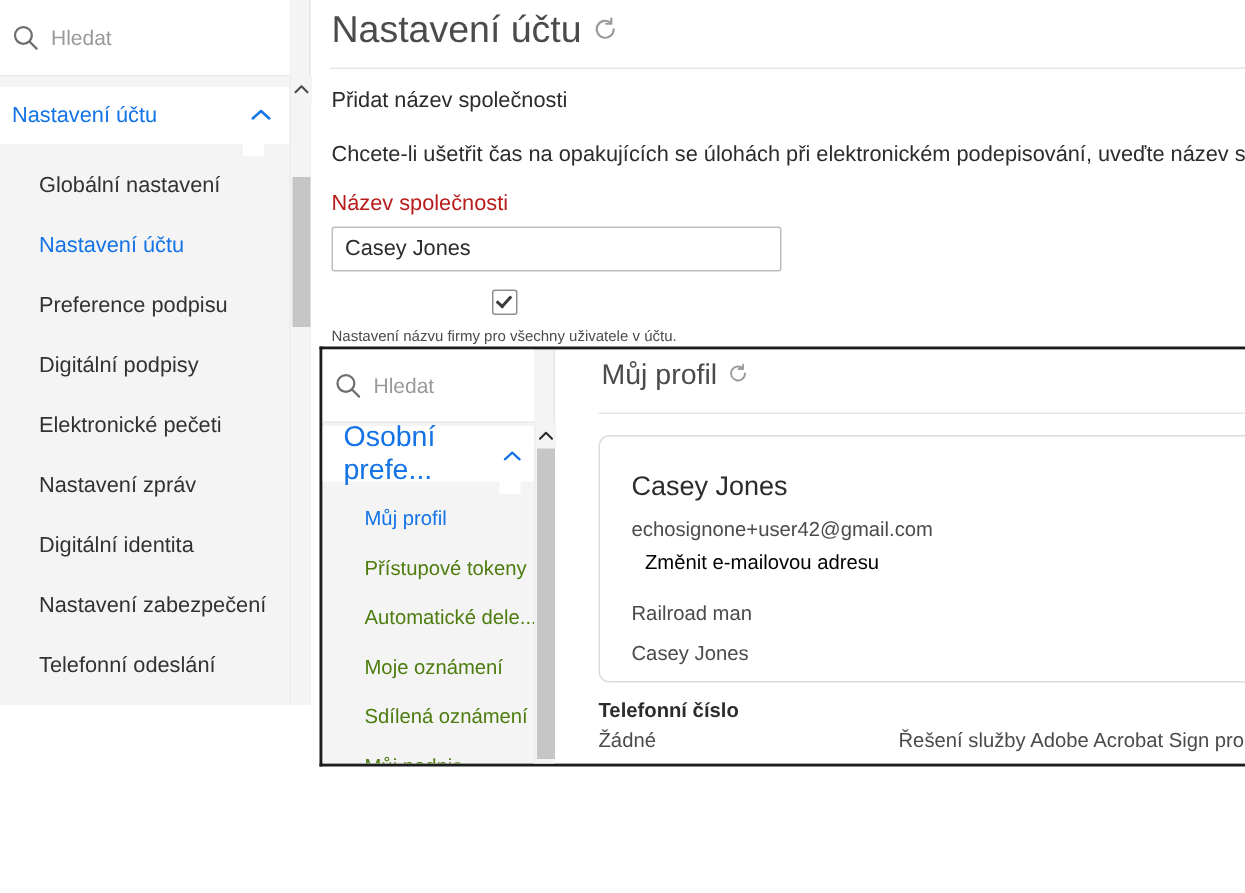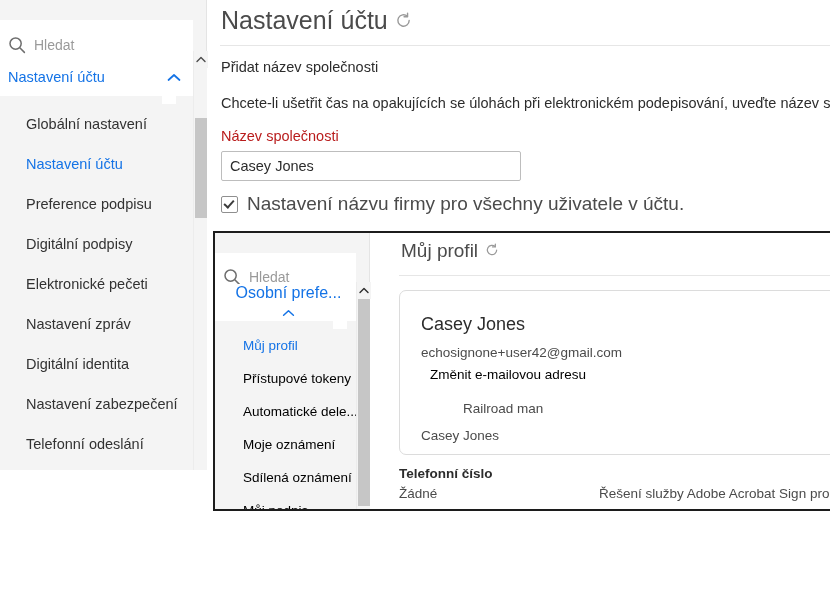--- a/index.html
+++ b/index.html
@@ -30,21 +30,20 @@
   .search-box {
     position: absolute;
     left: 0; top: 0;
     width: 193px;
     height: 51px;
     background: #ffffff;
     border-bottom: 1px solid #e8e8e8;
     display: flex;
     align-items: center;
     box-sizing: border-box;
-    margin-top: 20px;
   }
   .search-icon {
     width: 18px; height: 18px;
     margin-left: 8px;
     margin-right: 8px;
     flex: none;
   }
   .search-placeholder {
     color: #9a9a9a;
     font-size: 14px;
@@ -190,22 +189,23 @@
     color: #2c2c2c;
     padding: 0 8px;
     box-sizing: border-box;
   }
   #checkbox-row {
     position: absolute;
     left: 14px; top: 193px;
     display: flex;
     align-items: center;
     gap: 9px;
-    font-size: 19px;
-    color: #4b4b4b;
+    font-size: 10px;
+    color: #4b4b4b;
+    flex-direction: column;
   }
   .checkbox {
     width: 15px; height: 15px;
     border: 1px solid #8f8f8f;
     background: #ffffff;
     border-radius: 2px;
     position: relative;
     flex: none;
     cursor: pointer;
   }
@@ -249,33 +249,32 @@
     border-bottom: 1px solid #e8e8e8;
     display: flex;
     align-items: center;
     box-sizing: border-box;
   }
   #inner-section-header {
     top: 51px;
     height: 37px;
     width: 141px;
     padding: 0 8px 0 14px;
-    font-size: 16px;
-    flex-direction: column;
+    font-size: 19px;
   }
   #inner-nav-list {
     top: 96px;
     width: 141px;
   }
   .inner-nav-item {
     height: 33px;
     line-height: 33px;
     padding-left: 28px;
     font-size: 13.5px;
-    color: #000000;
+    color: #4d7c0f;
     white-space: nowrap;
     overflow: hidden;
     cursor: pointer;
   }
   .inner-nav-item.selected { color: #1473e6; }
   #inner-scroll {
     left: 141px;
     top: 49px;
     width: 14px;
     height: 229px;
@@ -336,21 +335,20 @@
     color: #000000;
     cursor: pointer;
     white-space: nowrap;
   }
   #profile-company {
     position: absolute;
     left: 21px; top: 110px;
     font-size: 13.5px;
     color: #4b4b4b;
     white-space: nowrap;
-    margin-left: 42px;
   }
   #profile-title {
     position: absolute;
     left: 21px; top: 137px;
     font-size: 13.5px;
     color: #4b4b4b;
     white-space: nowrap;
   }
   .detail-block { position: absolute; }
   #detail-phone { left: 28px; top: 233px; }

